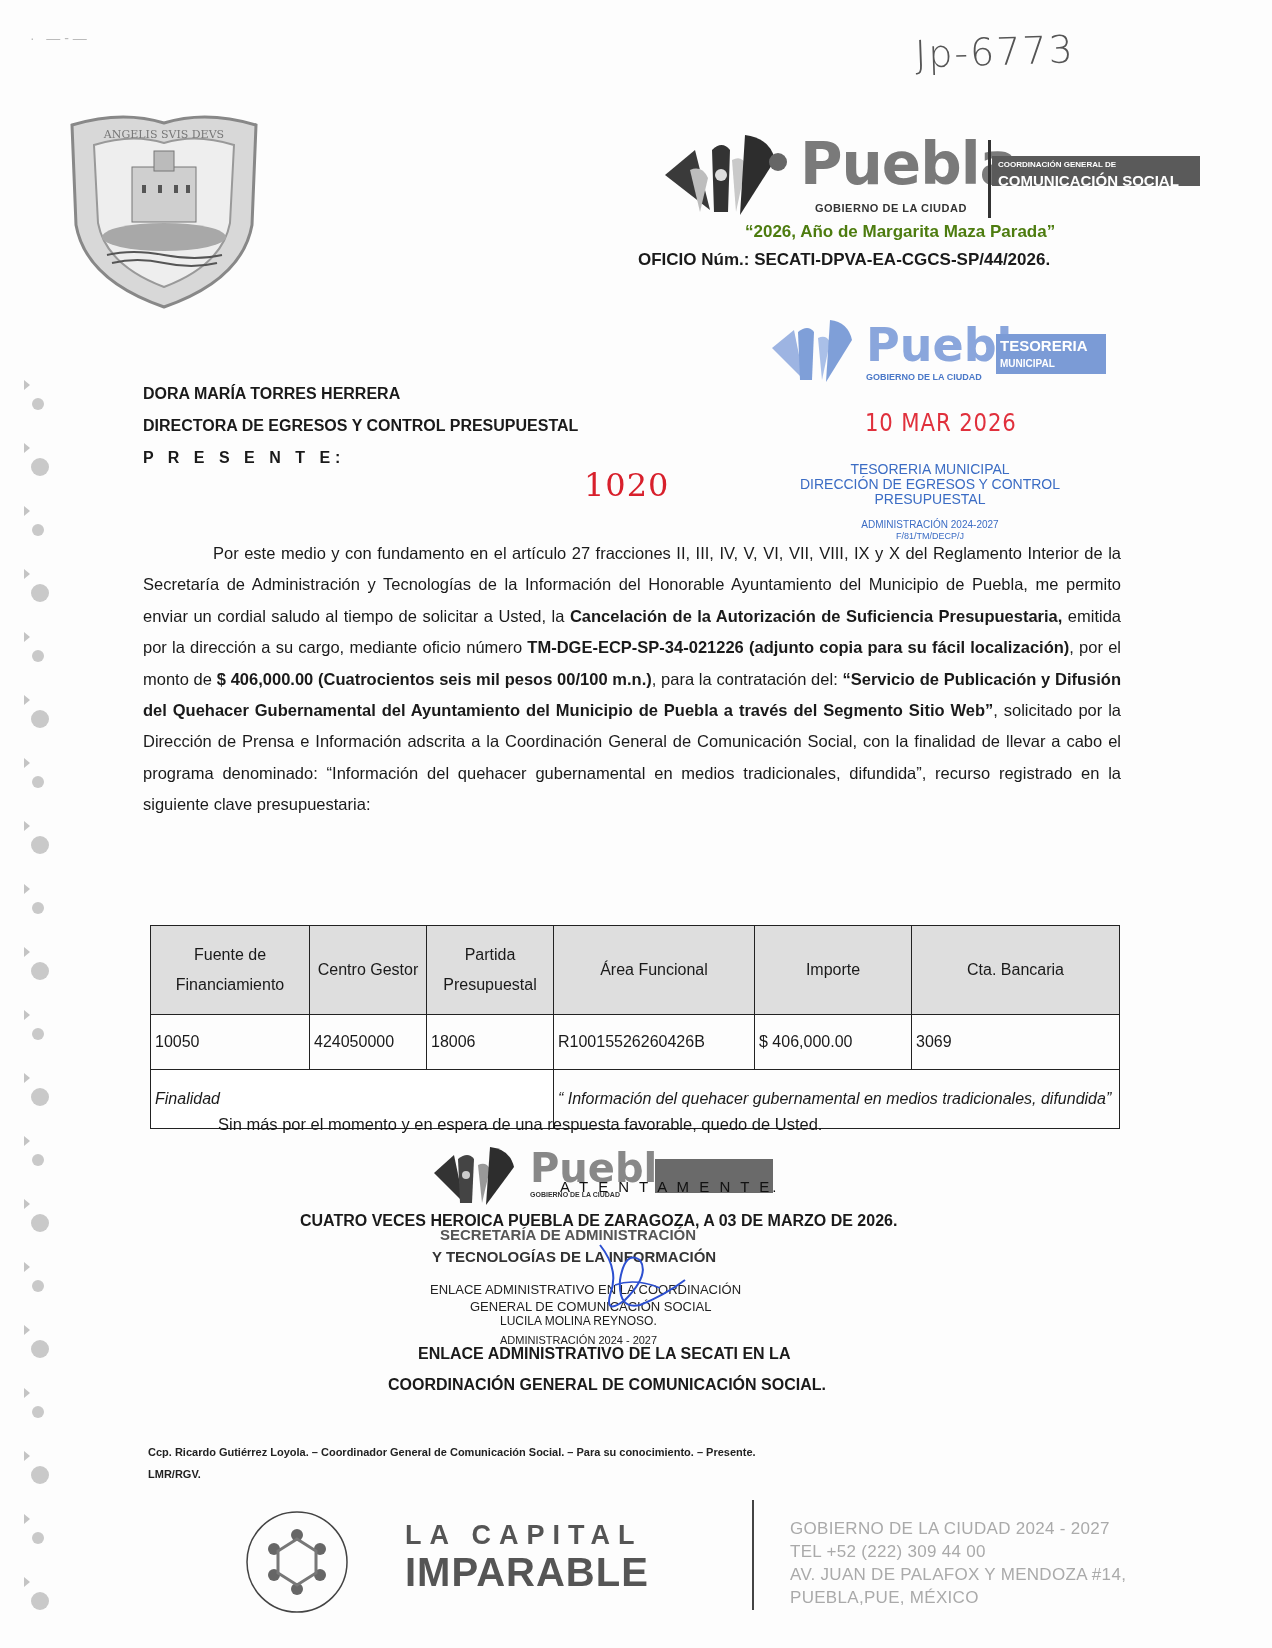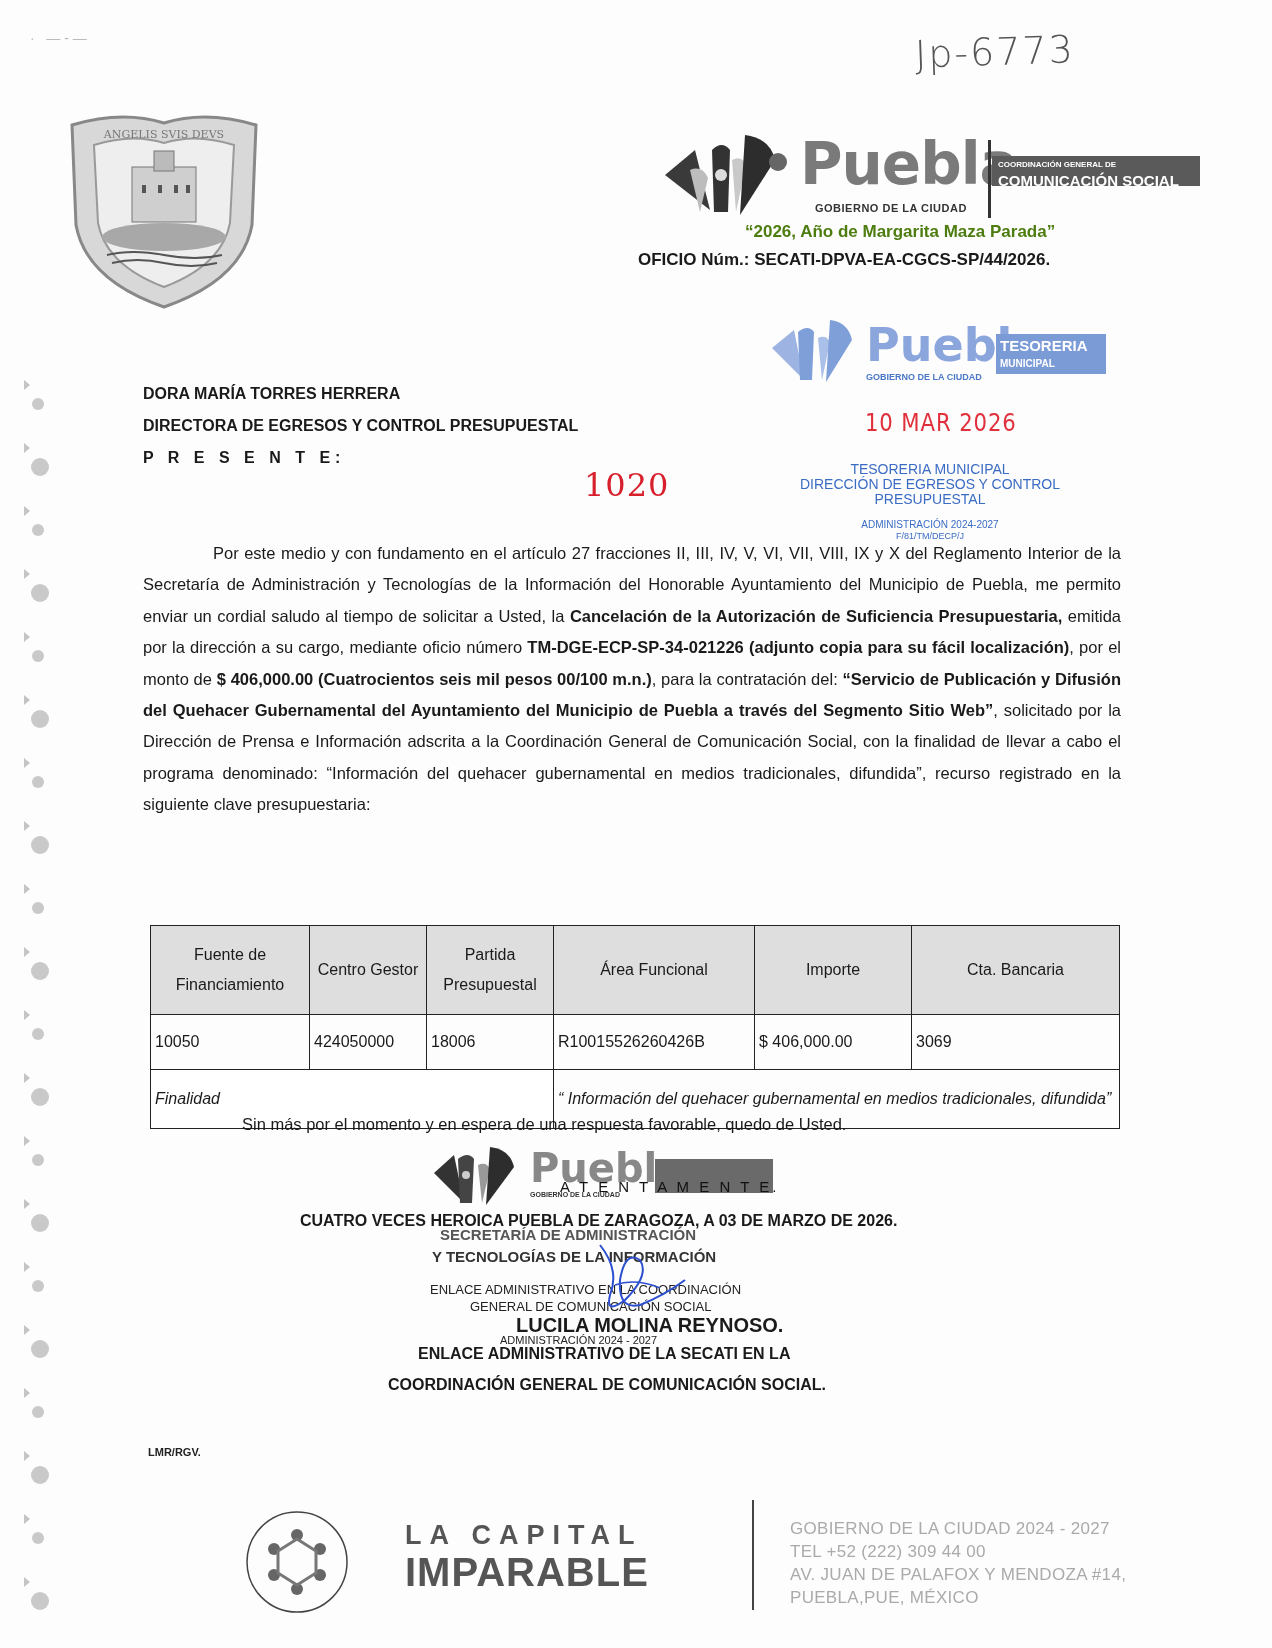--- a/index.html
+++ b/index.html
@@ -67,34 +67,34 @@
   
   table.budget {
     position:absolute; left:150px; top:925px; width:970px; border-collapse:collapse; font-size:16px;
   }
   table.budget td, table.budget th { border:1.5px solid #222; padding:14px 4px; }
   table.budget th { background:#dedede; font-weight:normal; line-height:30px; }
   table.budget td { line-height:26px; }
   table.budget .finalidad { font-style:italic; background:#fff; }
   table.budget .fin-text { font-style:italic; line-height:30px; }
 
-  .closing { left:218px; top:1115px; font-size:16.5px;margin-left:24px; }
+  .closing { left:218px; top:1115px; font-size:16.5px; }
 
   
   .sig-logo { left:430px; top:1145px; width:350px; height:60px; }
   .sig-puebla { position:absolute; left:100px; top:0px; font-size:40px; font-weight:bold; color:#888; font-family:"DejaVu Sans", sans-serif; }
   .sig-box { position:absolute; left:225px; top:14px; width:118px; height:34px; background:#6a6a6a; }
   .sig-gov { position:absolute; left:100px; top:46px; font-size:7px; font-weight:bold; color:#333; }
   .atentamente { left:560px; top:1178px; font-size:15px; letter-spacing:3px; color:#111; }
   .city-date { left:300px; top:1212px; font-size:16px; font-weight:bold; }
   .secati-1 { left:440px; top:1226px; font-size:15px; font-weight:bold; color:#555; }
   .secati-2 { left:432px; top:1248px; font-size:15px; font-weight:bold; color:#333; }
   .enlace-1 { left:430px; top:1282px; font-size:13px; color:#222; }
   .enlace-2 { left:470px; top:1299px; font-size:13px; color:#222; }
-  .signer-name { left:516px; top:1314px; font-size:20px; font-weight:bold; }
+  .signer-name { left:500px; top:1314px; font-size:12px; font-weight:normal; }
   .admin-period { left:500px; top:1334px; font-size:11px; color:#222; }
   .signer-title-1 { left:418px; top:1345px; font-size:16px; font-weight:bold; }
   .signer-title-2 { left:388px; top:1376px; font-size:16px; font-weight:bold; }
   .signature { left:580px; top:1240px; width:110px; height:90px; }
 
   .ccp { left:148px; top:1441px; font-size:11px; font-weight:bold; color:#222; line-height:22px; }
 
   
   .seal { left:242px; top:1507px; width:110px; height:110px; }
   .capital { left:405px; top:1520px; }
@@ -230,20 +230,21 @@
 <div class="abs signer-name">LUCILA MOLINA REYNOSO.</div>
 <div class="abs admin-period">ADMINISTRACIÓN 2024 - 2027</div>
 <div class="abs signer-title-1">ENLACE ADMINISTRATIVO DE LA SECATI EN LA</div>
 <div class="abs signer-title-2">COORDINACIÓN GENERAL DE COMUNICACIÓN SOCIAL.</div>
 <svg class="abs signature" viewBox="0 0 110 90">
   <path d="M20 5 Q40 30 30 55 Q25 75 45 60 Q70 35 60 20 Q45 10 40 40 Q38 70 60 65 Q85 55 105 40" stroke="#2c4fd0" stroke-width="2" fill="none"></path>
   <path d="M35 45 Q55 38 80 48" stroke="#2c4fd0" stroke-width="1.5" fill="none"></path>
 </svg>
 
 <div class="abs ccp">
+  <div>Ccp. Ricardo Gutiérrez Loyola. – Coordinador General de Comunicación Social. – Para su conocimiento. – Presente.</div>
   <div>LMR/RGV.</div>
 </div>
 
 <svg class="abs seal" viewBox="0 0 110 110">
   <circle cx="55" cy="55" r="50" fill="none" stroke="#444" stroke-width="1.5"></circle>
   <g fill="#666">
     <circle cx="55" cy="28" r="6"></circle>
       <circle cx="78" cy="42" r="6"></circle>
       <circle cx="78" cy="68" r="6"></circle>
     <circle cx="55" cy="82" r="6"></circle>

